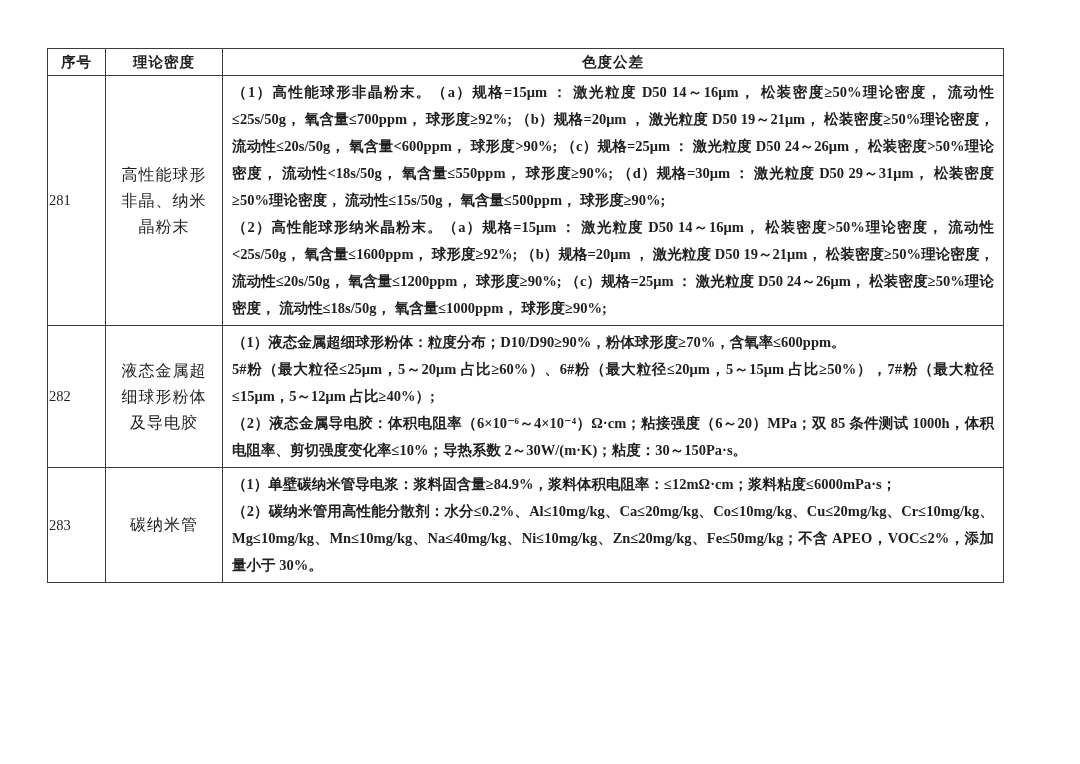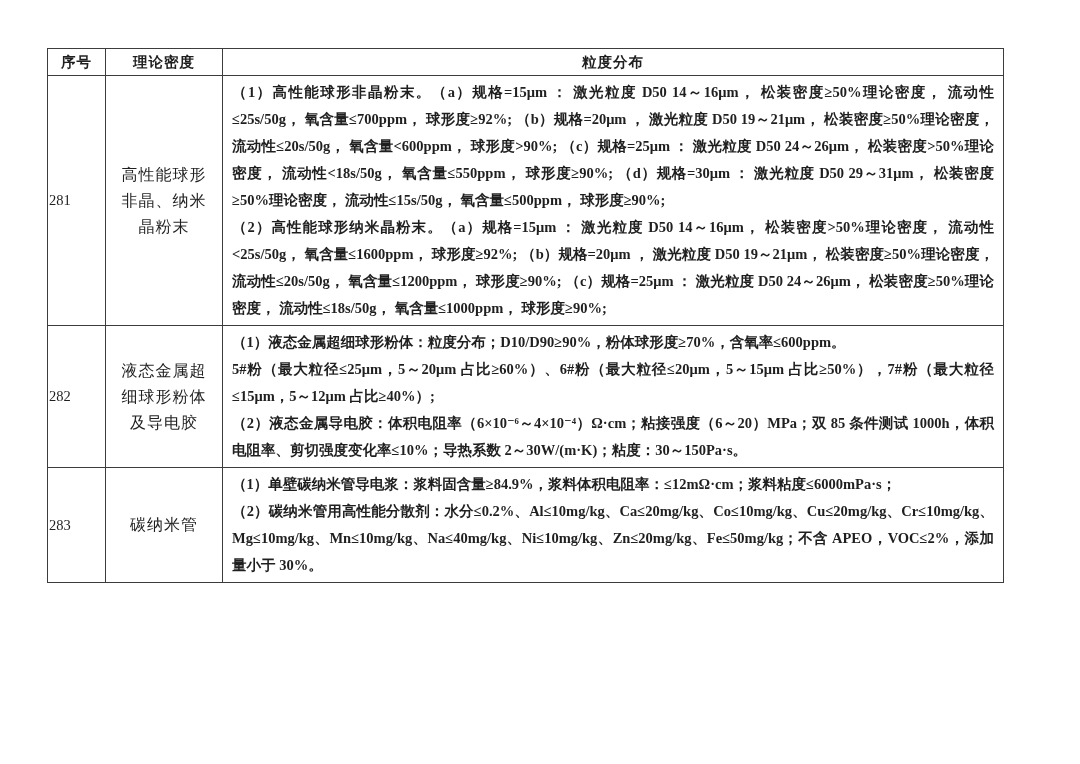--- a/index.html
+++ b/index.html
@@ -79,21 +79,21 @@
   <table class="spec-table">
     <colgroup>
       <col style="width:58px">
       <col style="width:117px">
       <col style="width:781px">
     </colgroup>
     <thead>
       <tr>
         <th>序号</th>
         <th>理论密度</th>
-        <th>粒度分布</th>
+        <th>色度公差</th>
       </tr>
     </thead>
     <tbody>
       <tr class="r281">
         <td class="c-id">281</td>
         <td class="c-mat">高性能球形非晶、纳米晶粉末</td>
         <td class="c-req">
           <p>（1）高性能球形非晶粉末。（a）规格=15μm ： 激光粒度 D50 14～16μm， 松装密度≥50%理论密度， 流动性≤25s/50g， 氧含量≤700ppm， 球形度≥92%; （b）规格=20μm ， 激光粒度 D50 19～21μm， 松装密度≥50%理论密度， 流动性≤20s/50g， 氧含量&lt;600ppm， 球形度&gt;90%; （c）规格=25μm ： 激光粒度 D50 24～26μm， 松装密度&gt;50%理论密度， 流动性&lt;18s/50g， 氧含量≤550ppm， 球形度≥90%; （d）规格=30μm ： 激光粒度 D50 29～31μm， 松装密度≥50%理论密度， 流动性≤15s/50g， 氧含量≤500ppm， 球形度≥90%;</p>
           <p>（2）高性能球形纳米晶粉末。（a）规格=15μm ： 激光粒度 D50 14～16μm， 松装密度&gt;50%理论密度， 流动性&lt;25s/50g， 氧含量≤1600ppm， 球形度≥92%; （b）规格=20μm ， 激光粒度 D50 19～21μm， 松装密度≥50%理论密度， 流动性≤20s/50g， 氧含量≤1200ppm， 球形度≥90%; （c）规格=25μm ： 激光粒度 D50 24～26μm， 松装密度≥50%理论密度， 流动性≤18s/50g， 氧含量≤1000ppm， 球形度≥90%;</p>
         </td>

